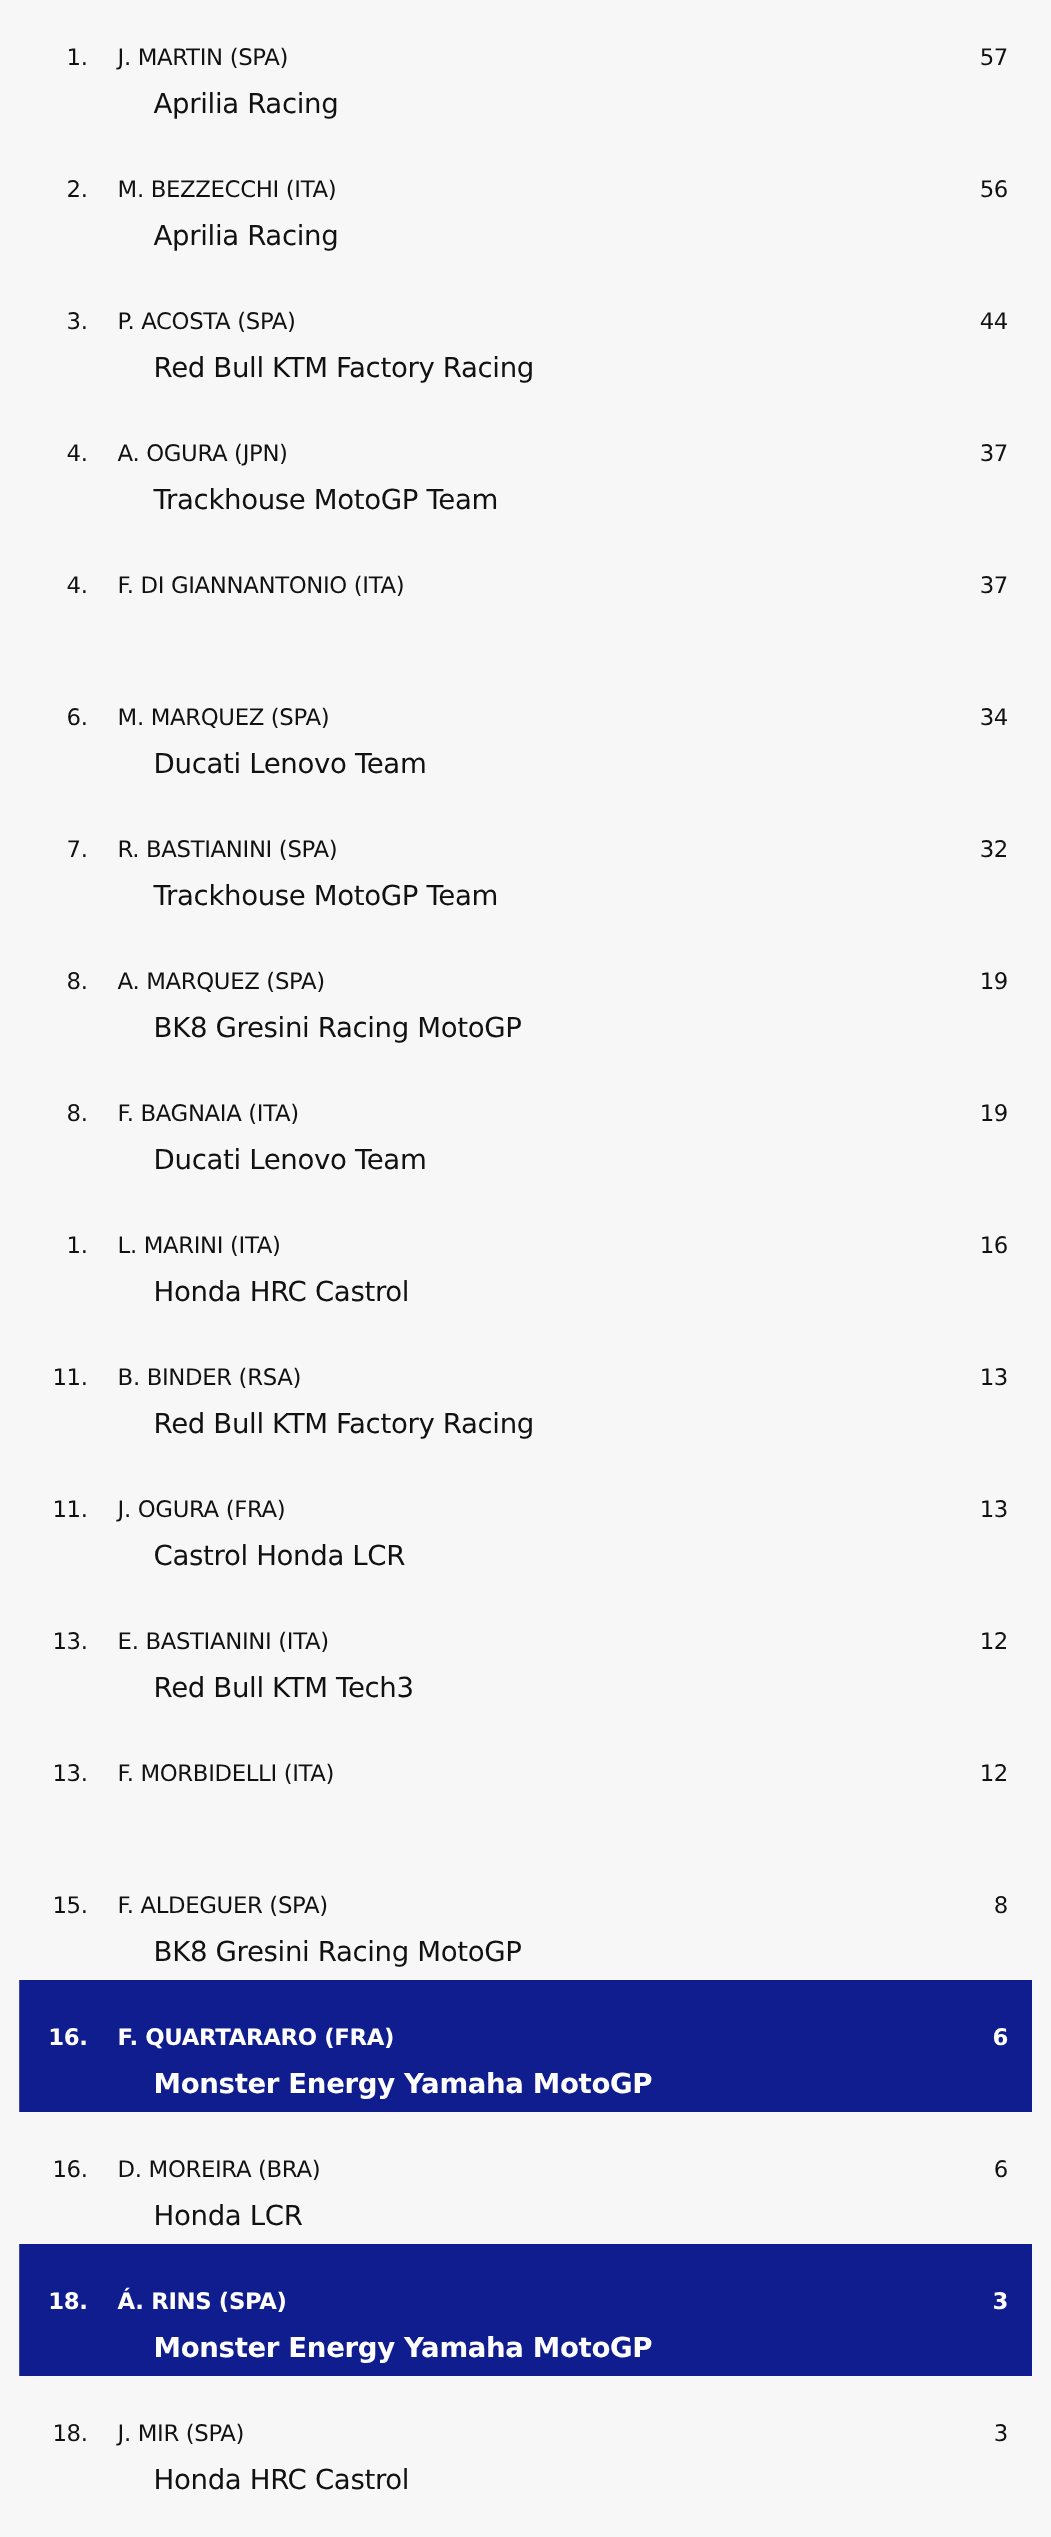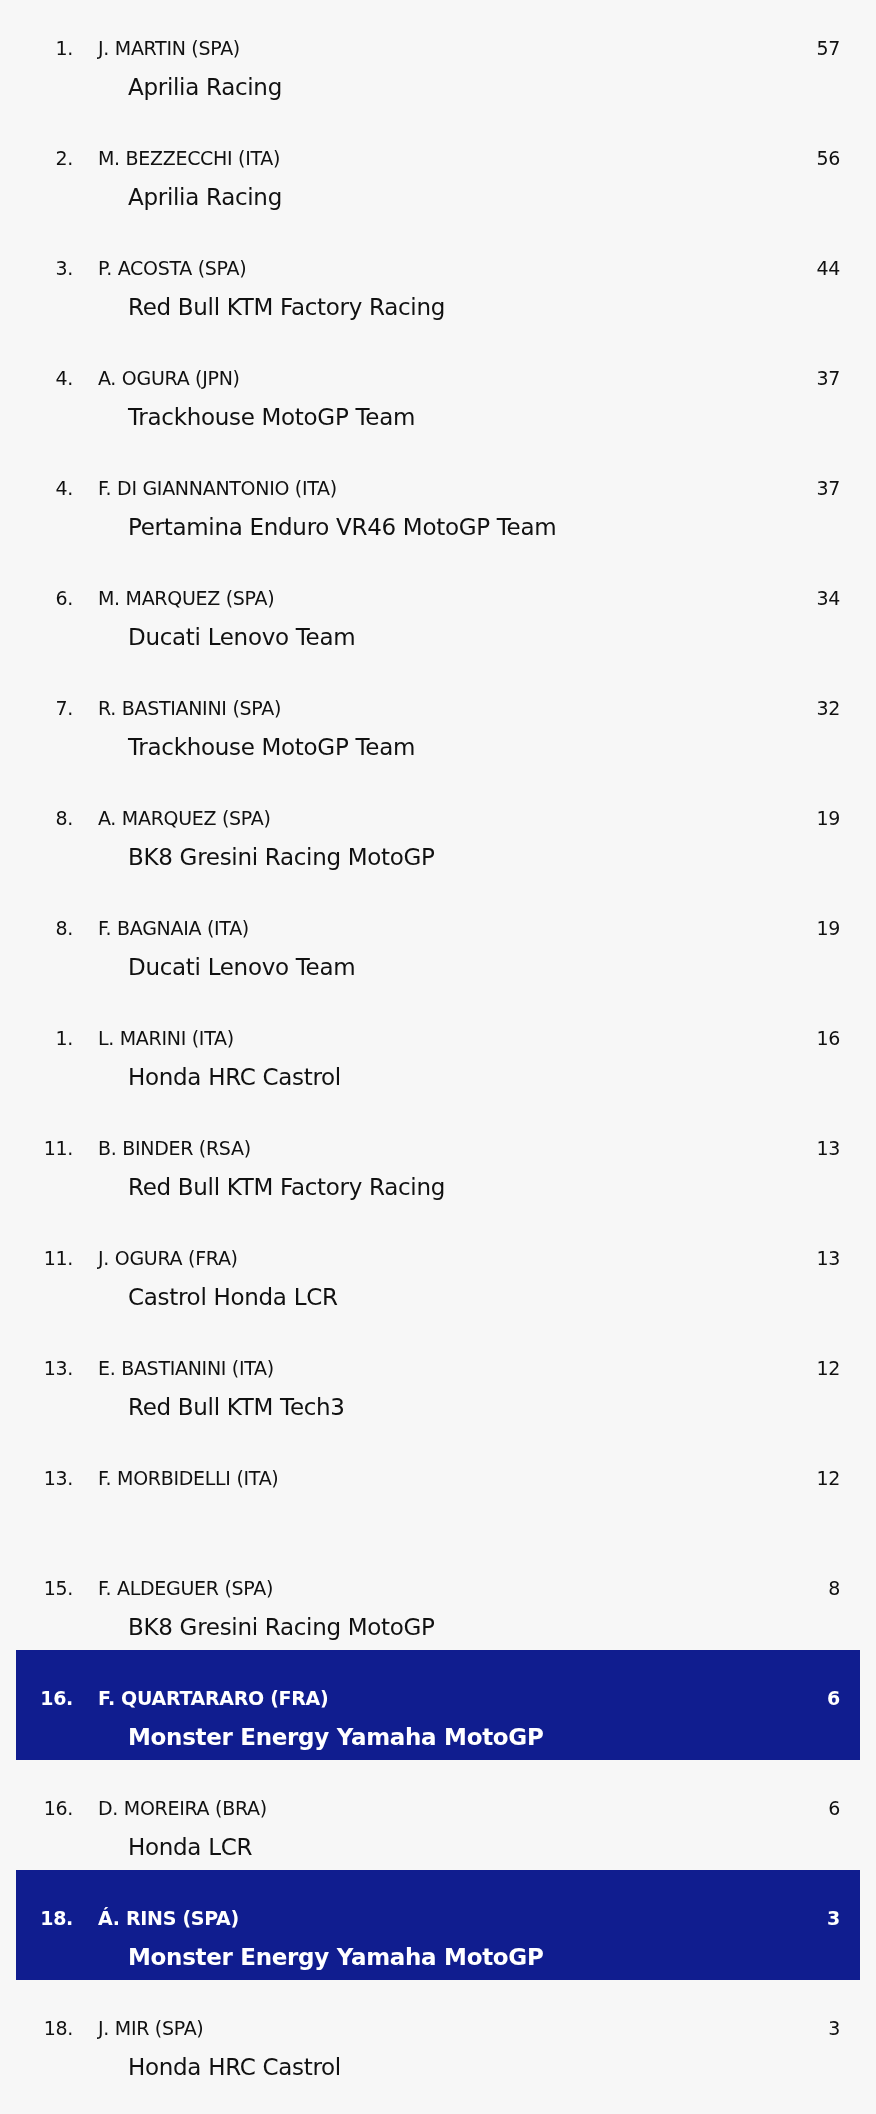--- a/index.html
+++ b/index.html
@@ -80,21 +80,20 @@
   </div>
   <div class="row">
     <span class="pos txt">4.</span>
     <span class="rider txt">A. OGURA (JPN)</span>
     <span class="team txt">Trackhouse MotoGP Team</span>
     <span class="points txt">37</span>
   </div>
   <div class="row">
     <span class="pos txt">4.</span>
     <span class="rider txt">F. DI GIANNANTONIO (ITA)</span>
-    <span class="team txt">Pertamina Enduro VR46 MotoGP Team</span>
     <span class="points txt">37</span>
   </div>
   <div class="row">
     <span class="pos txt">6.</span>
     <span class="rider txt">M. MARQUEZ (SPA)</span>
     <span class="team txt">Ducati Lenovo Team</span>
     <span class="points txt">34</span>
   </div>
   <div class="row">
     <span class="pos txt">7.</span>

